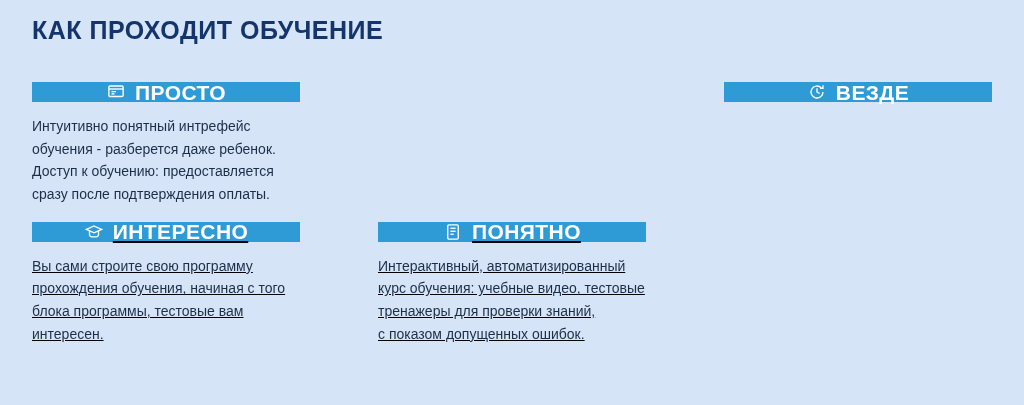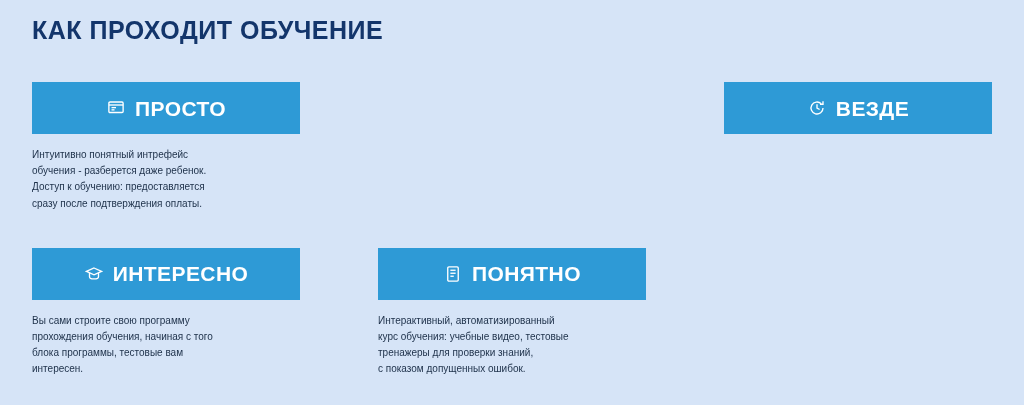--- a/index.html
+++ b/index.html
@@ -38,26 +38,27 @@
     display: grid;
     grid-template-columns: 268px 1fr 268px 1fr 268px;
     grid-template-rows: auto auto;
     column-gap: 0;
     row-gap: 0;
   }
   .cell {
     width: 268px;
   }
   .cell.row2 {
-    margin-top: 36px;
+    margin-top: 16px;
+    text-decoration: underline;
   }
   .spacer { width: 1px; }
   .card-header {
     background: #2e9ad6;
-    height: 52px;
+    height: 20px;
     display: flex;
     align-items: center;
     justify-content: center;
     gap: 9px;
     box-sizing: border-box;
     padding: 0 8px;
   }
   .card-header .hdr-icon {
     display: inline-flex;
     align-items: center;
@@ -74,21 +75,21 @@
     color: #ffffff;
     font-size: 21px;
     font-weight: bold;
     letter-spacing: 0.4px;
     text-transform: uppercase;
     line-height: 1;
     white-space: nowrap;
   }
   .card-body {
     margin-top: 13px;
-    font-size: 10px;
+    font-size: 14px;
     line-height: 1.62;
     color: #1c2f48;
     white-space: pre-line;
   }
 </style>
 </head>
 <body>
 
 <div class="page">
 

